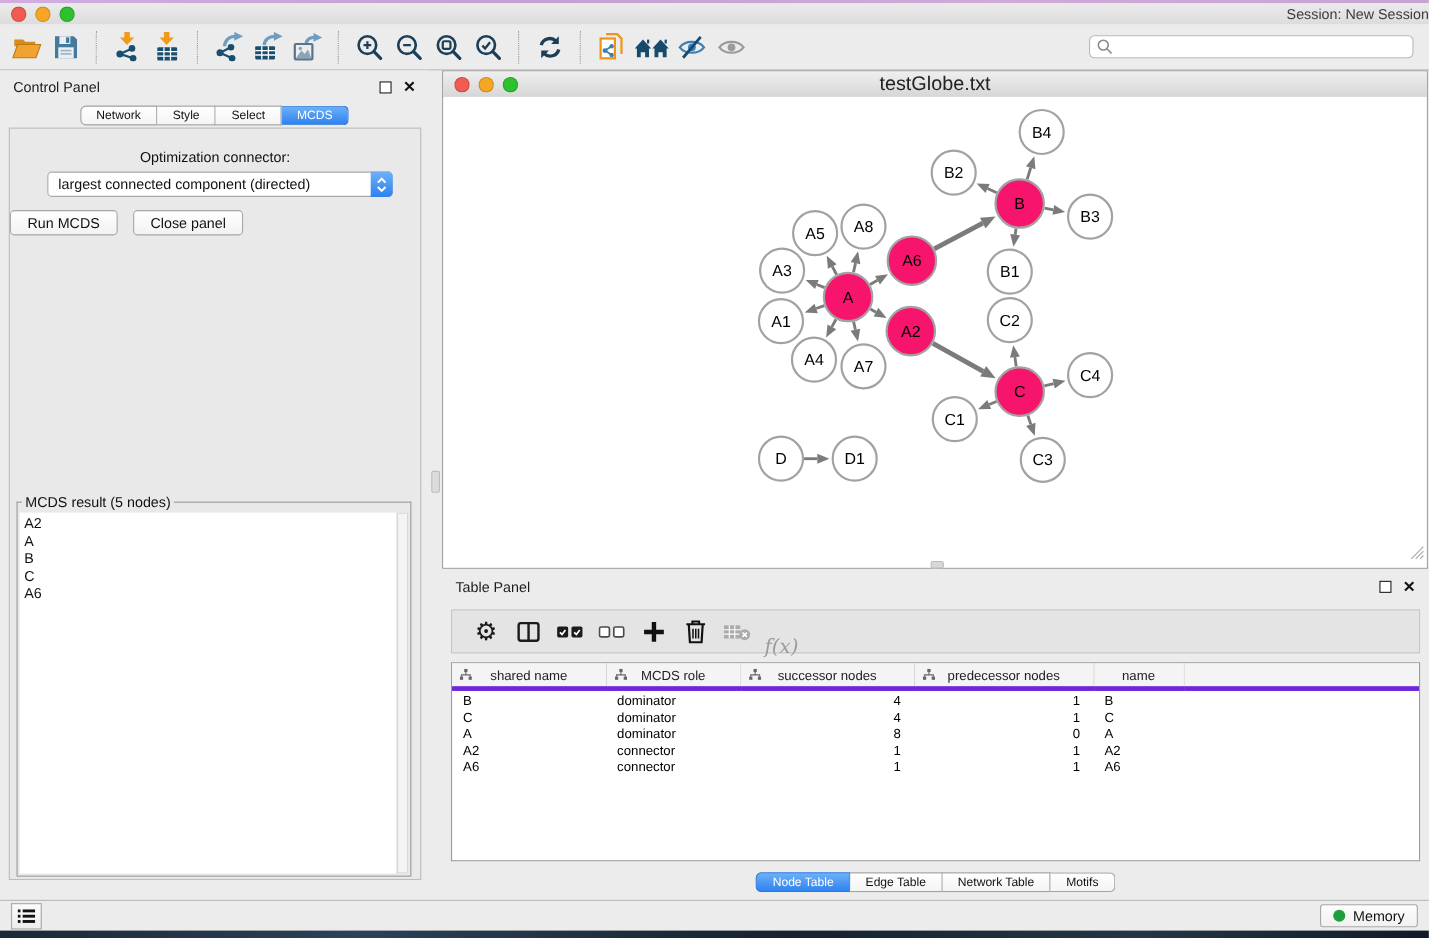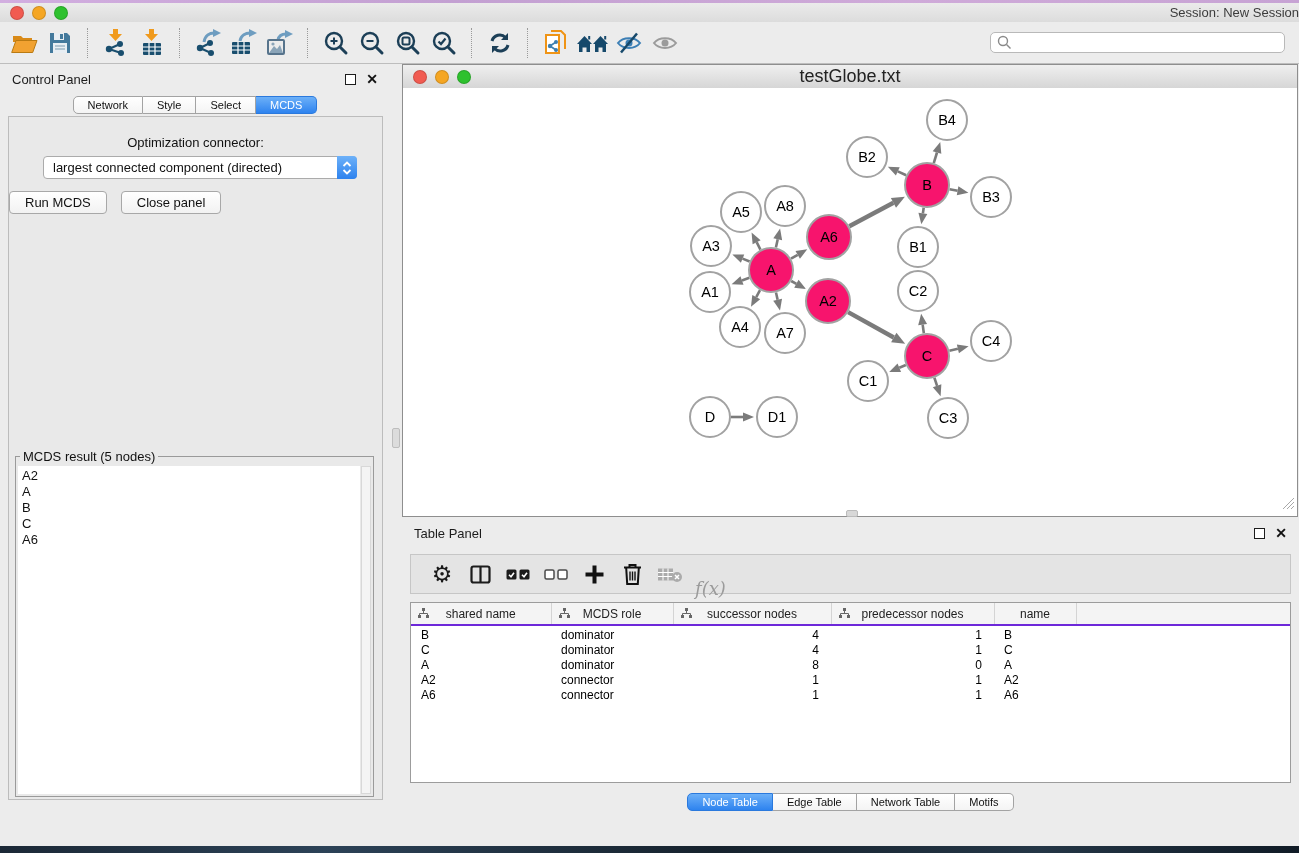--- a/index.html
+++ b/index.html
@@ -55,21 +55,21 @@
   .divider-thumb{position:absolute;left:392px;top:428px;width:8px;height:20px;background:#dcdcdc;border:1px solid #bdbdbd;border-radius:2px;box-sizing:border-box;}
 
   
   .table-panel{position:absolute;left:402px;top:518px;width:897px;height:300px;background:#ececec;}
   .tp-toolbar{position:absolute;left:8px;right:8px;top:36px;height:40px;background:#e4e4e4;border:1px solid #c6c6c6;box-sizing:border-box;display:flex;align-items:center;padding:0 12px;}
   .tpbtn{display:flex;align-items:center;justify-content:center;min-width:26px;height:30px;margin:0 6px;}
   .gear-char{font-size:23px;color:#1a1a1a;line-height:1;}
   .fx{font-family:"DejaVu Serif",serif;font-style:italic;font-size:18px;color:#9b9b9b;margin-top:28px;}
   .tp-table-wrap{position:absolute;left:8px;right:8px;top:84px;bottom:35px;background:#fff;border:1px solid #9c9c9c;box-sizing:border-box;overflow:hidden;}
   table.data-table{width:100%;table-layout:fixed;border-collapse:collapse;font-size:12px;}
-  .data-table th{height:21px;background:#f4f4f4;border-bottom:2px solid #6d28d9;border-right:1px solid #d4d4d4;font-weight:normal;font-size:12px;color:#222;position:relative;text-align:center;padding:0;}
+  .data-table th{height:21px;background:#f4f4f4;border-bottom:4px solid #6d28d9;border-right:1px solid #d4d4d4;font-weight:normal;font-size:12px;color:#222;position:relative;text-align:center;padding:0;}
   .data-table th.filler{border-right:none;}
   .data-table th .tree-ico{position:absolute;left:7px;top:5px;}
   .data-table td{height:15px;line-height:15px;padding:0 0 0 10px;color:#000;white-space:nowrap;overflow:hidden;}
   .data-table td.num{text-align:right;padding:0 12px 0 0;}
   .data-table tbody tr:first-child td{padding-top:2px;}
   .tp-tabs{position:absolute;left:0;right:0;bottom:7px;display:flex;justify-content:center;}
 
   
   .status-bar{position:absolute;left:0;top:818px;width:100%;height:28px;background:#ececec;border-top:1px solid #b8b8b8;display:flex;align-items:center;padding:0 10px;box-sizing:border-box;}
   .list-btn{width:26px;height:22px;background:linear-gradient(#fbfbfb,#ededed);border:1px solid #a9a9a9;display:flex;align-items:center;justify-content:center;}
@@ -523,15 +523,33 @@
       </table>
     </div>
     <div class="tp-tabs" id="tp-tabs">
         <div class="seg-item active">Node Table</div>
         <div class="seg-item">Edge Table</div>
         <div class="seg-item">Network Table</div>
         <div class="seg-item">Motifs</div>
       </div>
   </div>
 
+  <div class="status-bar">
+    <div class="list-btn">
+      <svg width="16" height="14" viewBox="0 0 16 14">
+          <g fill="#111">
+            <rect x="0" y="0.8" width="2.6" height="2.6"></rect>
+            <rect x="4.6" y="0.8" width="11.4" height="2.6"></rect>
+            <rect x="0" y="5.6" width="2.6" height="2.6"></rect>
+            <rect x="4.6" y="5.6" width="11.4" height="2.6"></rect>
+            <rect x="0" y="10.4" width="2.6" height="2.6"></rect>
+            <rect x="4.6" y="10.4" width="11.4" height="2.6"></rect>
+          </g>
+        </svg>
+    </div>
+    <div class="memory-btn">
+      <span class="memory-dot"></span>
+      <span>Memory</span>
+    </div>
+  </div>
   <div class="bottom-strip"></div>
 
 </div>
 
 </body></html>

